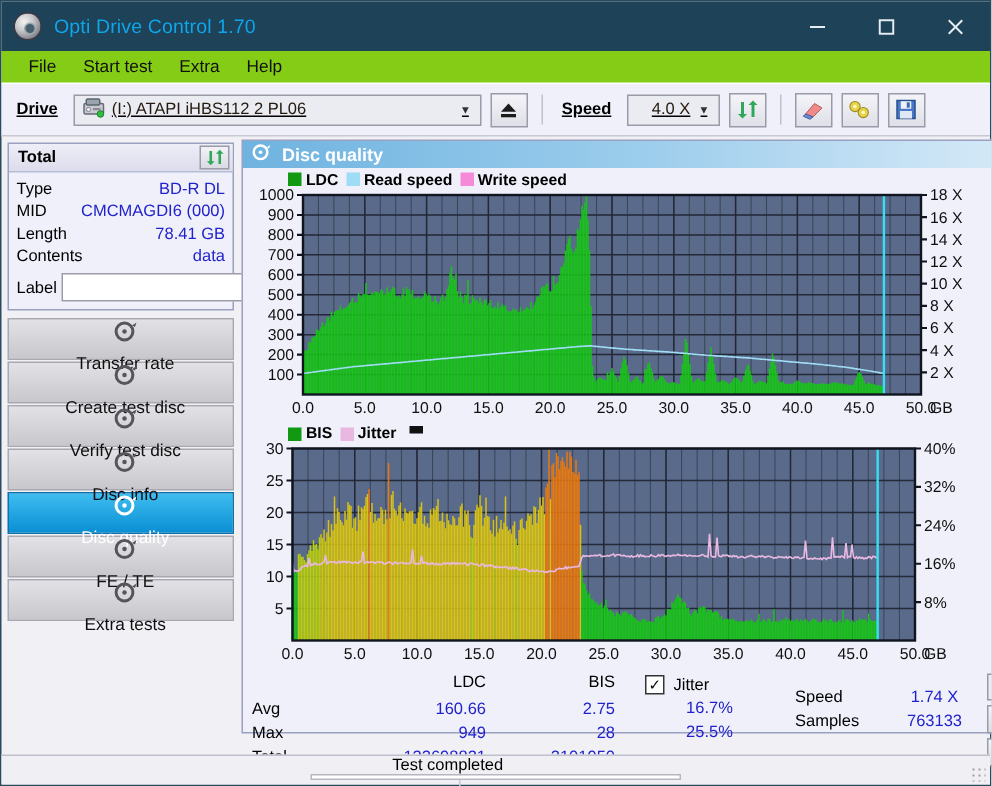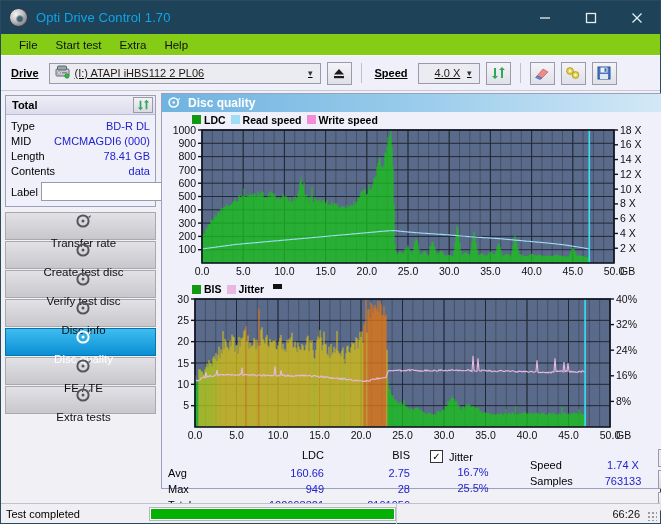--- a/index.html
+++ b/index.html
@@ -163,21 +163,21 @@
     background:linear-gradient(#f4f4f8,#dededf);
     display:flex; align-items:center; justify-content:center;
     font-size:11.5px; color:#101010;
   }
   .act-btn.bold { font-weight:bold; }
 
   
   .statusbar {
     position:absolute; left:0; bottom:0; width:659px; height:20px;
     background:#f0f0f4; border-top:1px solid #c0c0cc;
-    display:flex; align-items:center; font-size:11px;
+    display:flex; align-items:center; font-size:11px;flex-direction:column;
   }
   .sb-text { width:148px; padding-left:5px; color:#000; }
   .sb-progwrap { width:247px; height:14px; border:1px solid #b6b6c0; background:#fff; padding:1px; }
   .sb-prog { height:100%; background:#05b105; }
   .sb-pct { width:95px; padding-left:7px; color:#101010; border-left:1px solid #c8c8d0; margin-left:6px; height:20px; line-height:20px;}
   .sb-time { flex:1; text-align:right; padding-right:20px; color:#101010; border-left:1px solid #c8c8d0; height:20px; line-height:20px;}
   .grip { position:absolute; right:3px; bottom:2px; width:10px; height:10px;
           background-image:radial-gradient(#9a9aa6 1px, transparent 1px);
           background-size:4px 4px; }
 </style>

